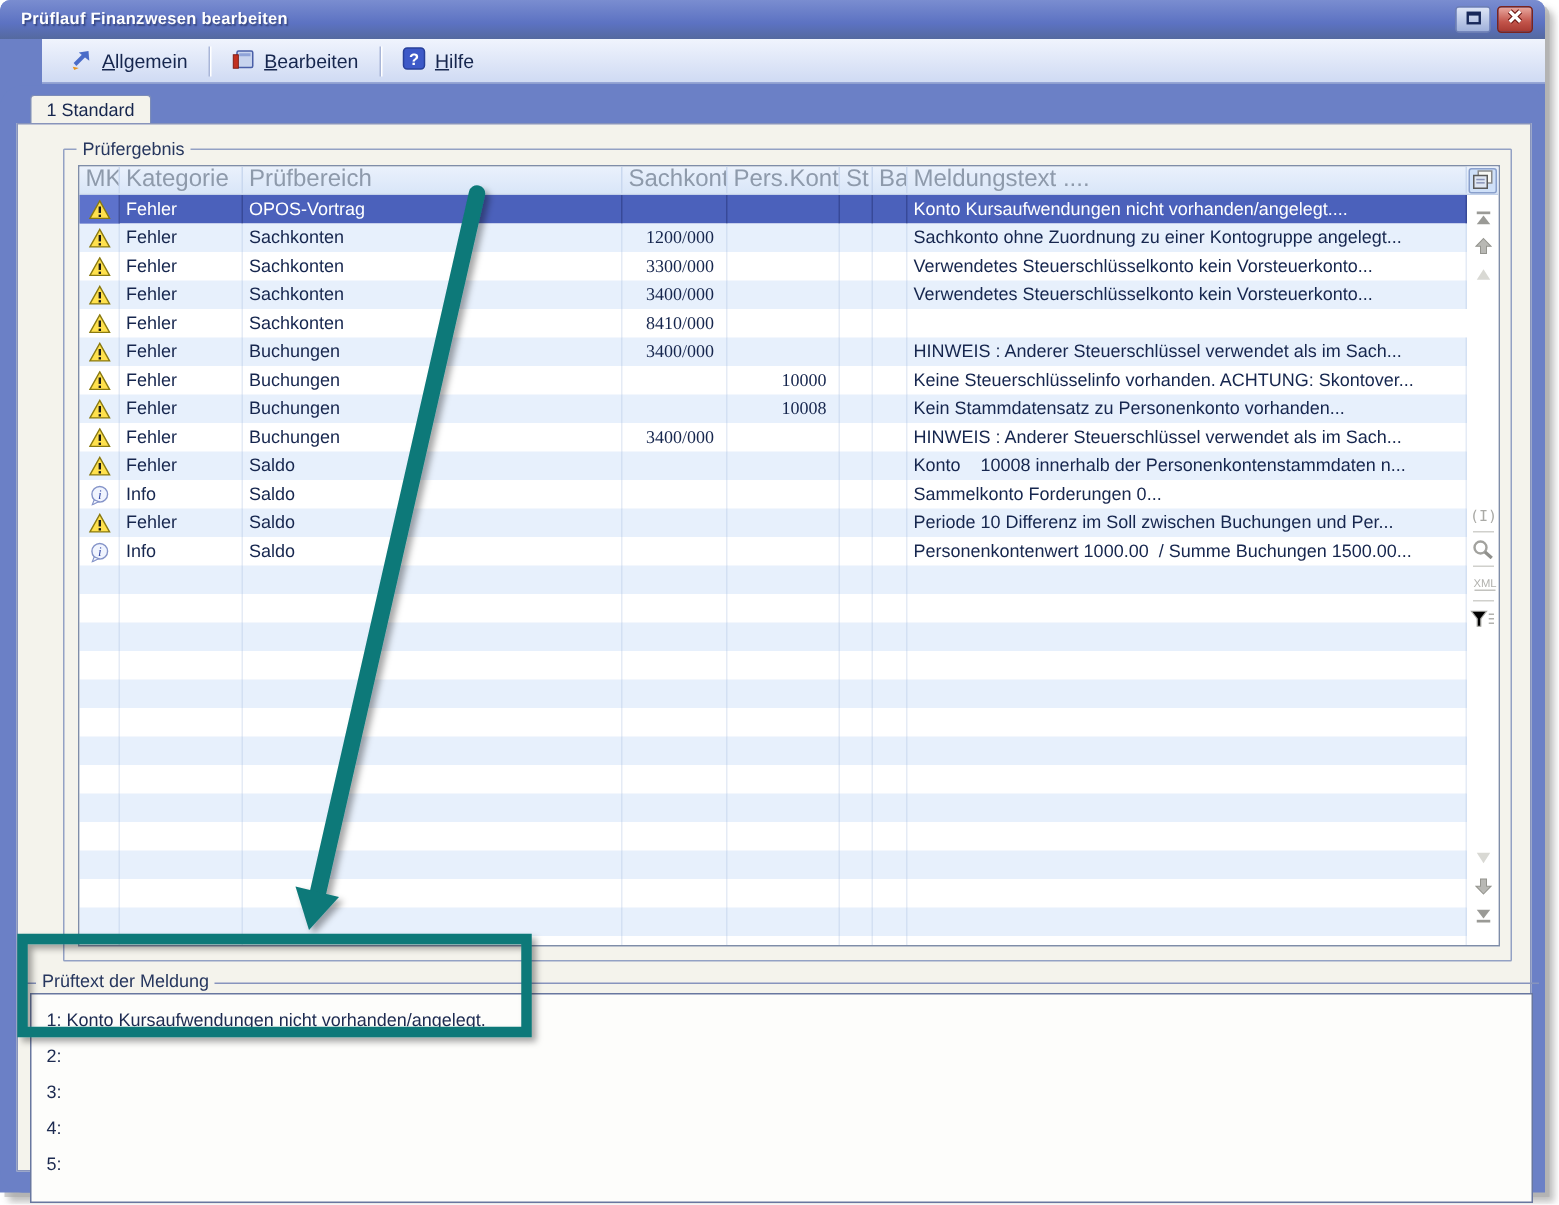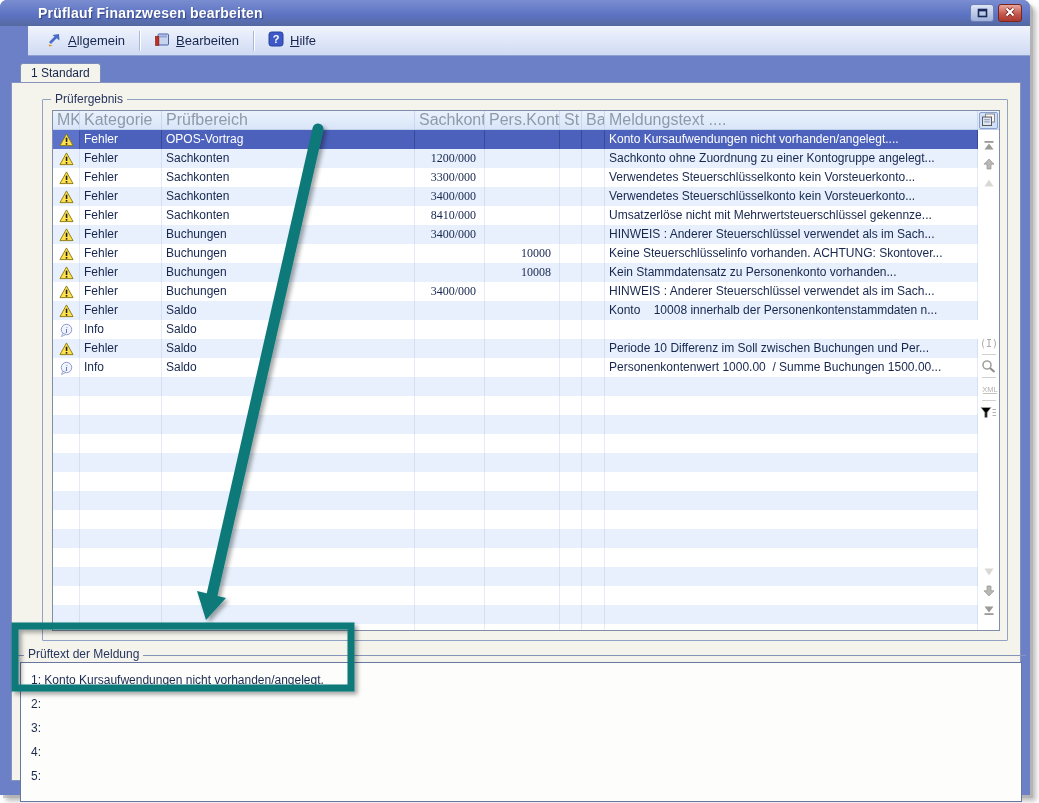--- a/index.html
+++ b/index.html
@@ -7,22 +7,22 @@
   .stage { position:relative; width:1039px; height:803px; overflow:hidden;
            font-family:"Liberation Sans","DejaVu Sans",sans-serif; }
 
   
   .window { position:absolute; left:0; top:0; width:1030px; height:795px;
             background:#6b80c6; border-radius:7px 7px 0 0;
             box-shadow:3px 3px 0 rgba(170,170,170,.55), 6px 6px 5px rgba(110,110,110,.45); }
   .titlebar { position:relative; height:26px; border-radius:7px 7px 0 0; padding:0 8px 0 14px;
               background:linear-gradient(#7a8dd0,#5c72c2 60%,#54699f);
               display:flex; align-items:center; }
-  .title { color:#ffffff; font-weight:bold; font-size:14px; letter-spacing:.2px;
-           text-shadow:1px 1px 1px rgba(20,30,70,.5); flex:1;margin-left:24px; }
+  .title { color:#ffffff; font-weight:bold; font-size:11px; letter-spacing:.2px;
+           text-shadow:1px 1px 1px rgba(20,30,70,.5); flex:1; }
   .winbtns { display:flex; gap:4px; }
   .winbtn { width:24px; height:18px; border-radius:3px; display:flex; align-items:center;
             justify-content:center; cursor:default; }
   .winbtn.restore { background:linear-gradient(#dde5f6,#9fb0da); border:1px solid #6d7fb4; }
   .winbtn.close { background:linear-gradient(#e8a79e,#c2544a 60%,#a83a32); border:1px solid #7a241e;
                   box-shadow:0 0 0 1px #d8dce e; }
   
   .toolbar { height:30px; background:linear-gradient(#f0f4fd,#cfdaf3);
              border-bottom:1px solid #8fa0d0; display:flex; align-items:center; padding:0 10px;margin-left:28px; }
   .tbitem { display:flex; align-items:center; gap:6px; padding:3px 8px; font-size:13px;
@@ -218,21 +218,20 @@
                         <polygon points="8,1 15,13.5 1,13.5" fill="#ffe14d" stroke="#8a7a10" stroke-width="1"></polygon>
                         <rect x="7.2" y="5" width="1.7" height="4.6" fill="#1a1a1a"></rect>
                         <rect x="7.2" y="10.8" width="1.7" height="1.7" fill="#1a1a1a"></rect>
                       </svg></div>
                     <div class="c1">Fehler</div>
                     <div class="c2">Sachkonten</div>
                     <div class="c3">8410/000</div>
                     <div class="c4"></div>
                     <div class="c5"></div>
                     <div class="c6"></div>
-                    <div class="c7">Umsatzerlöse nicht mit Mehrwertsteuerschlüssel gekennze...</div>
                   </div>
                   <div class="trow">
                     <div class="c0"><svg width="15" height="14" viewBox="0 0 16 15">
                         <polygon points="8,1 15,13.5 1,13.5" fill="#ffe14d" stroke="#8a7a10" stroke-width="1"></polygon>
                         <rect x="7.2" y="5" width="1.7" height="4.6" fill="#1a1a1a"></rect>
                         <rect x="7.2" y="10.8" width="1.7" height="1.7" fill="#1a1a1a"></rect>
                       </svg></div>
                     <div class="c1">Fehler</div>
                     <div class="c2">Buchungen</div>
                     <div class="c3">3400/000</div>
@@ -302,20 +301,21 @@
                         <circle cx="8" cy="7" r="5.6" fill="#f0f4fe" stroke="#8493c8"></circle>
                         <polygon points="4,11 2.6,14.6 7.4,12.2" fill="#f0f4fe" stroke="#8493c8" stroke-width=".8"></polygon>
                         <text x="8" y="10.4" font-size="9.5" font-style="italic" fill="#3a4ea8" text-anchor="middle" font-family="Liberation Serif,serif">i</text>
                       </svg></div>
                     <div class="c1">Info</div>
                     <div class="c2">Saldo</div>
                     <div class="c3"></div>
                     <div class="c4"></div>
                     <div class="c5"></div>
                     <div class="c6"></div>
+                    <div class="c7">Sammelkonto Forderungen 0...</div>
                   </div>
                   <div class="trow">
                     <div class="c0"><svg width="15" height="14" viewBox="0 0 16 15">
                         <polygon points="8,1 15,13.5 1,13.5" fill="#ffe14d" stroke="#8a7a10" stroke-width="1"></polygon>
                         <rect x="7.2" y="5" width="1.7" height="4.6" fill="#1a1a1a"></rect>
                         <rect x="7.2" y="10.8" width="1.7" height="1.7" fill="#1a1a1a"></rect>
                       </svg></div>
                     <div class="c1">Fehler</div>
                     <div class="c2">Saldo</div>
                     <div class="c3"></div>

